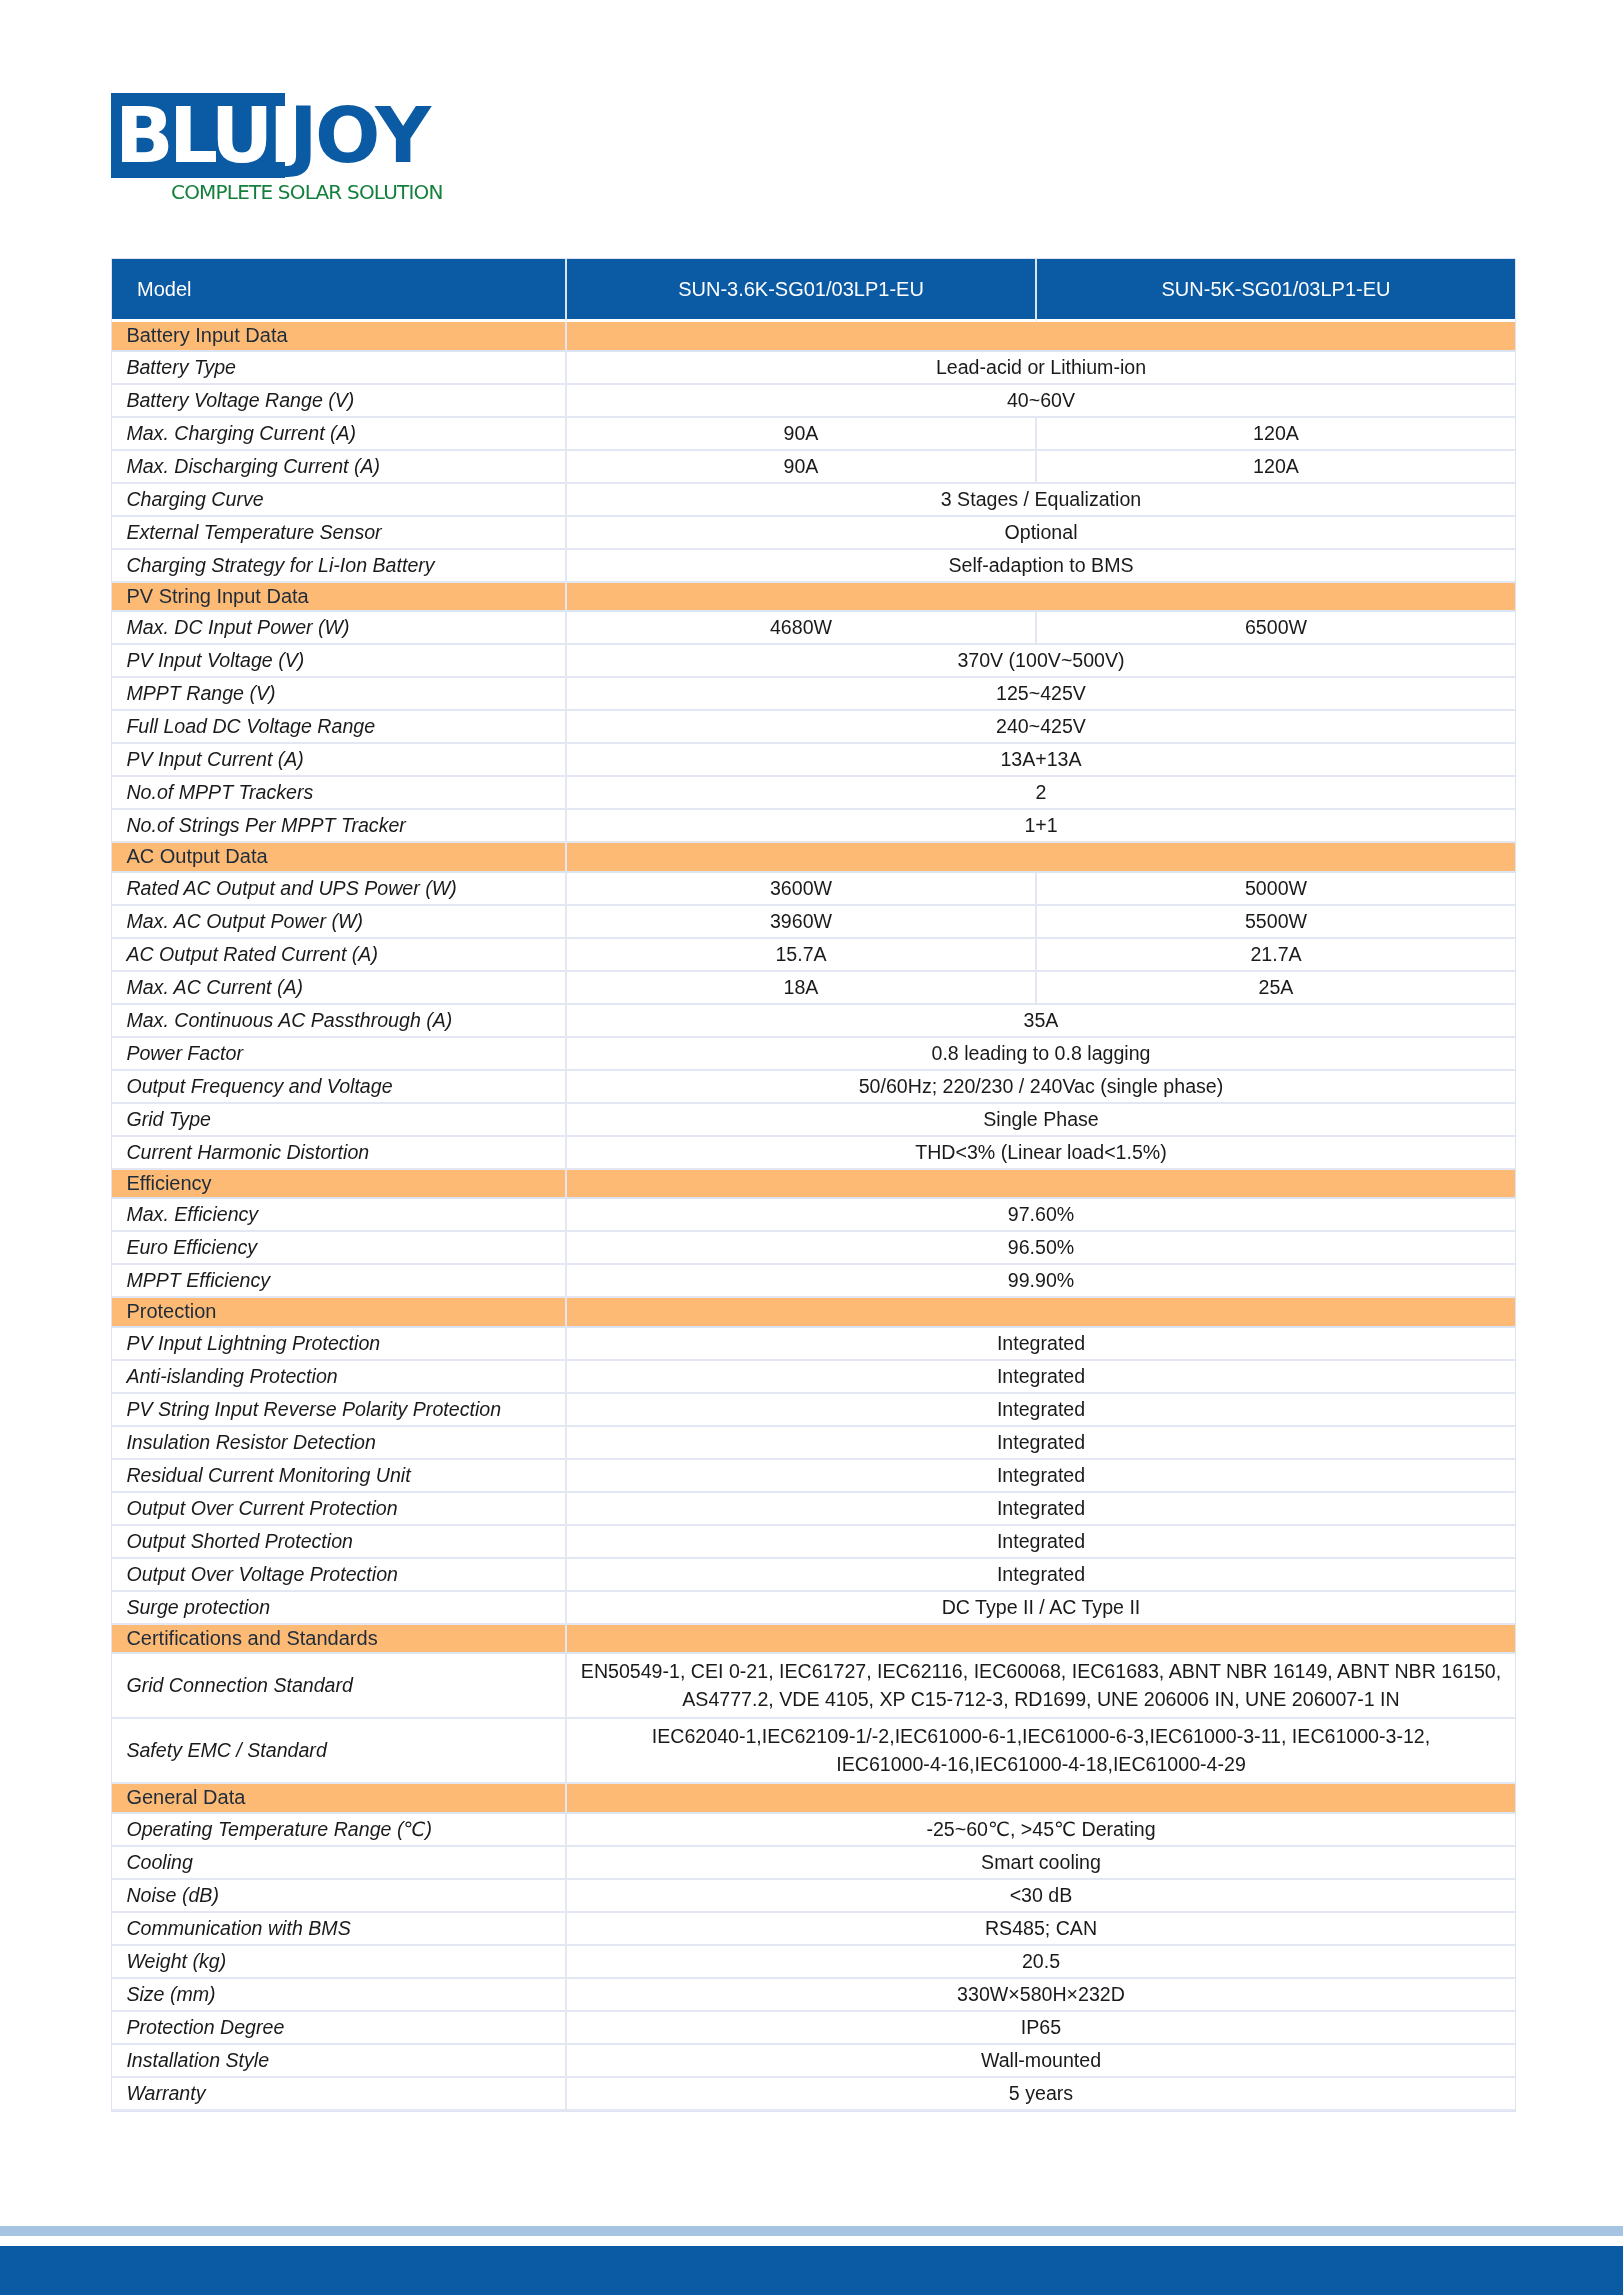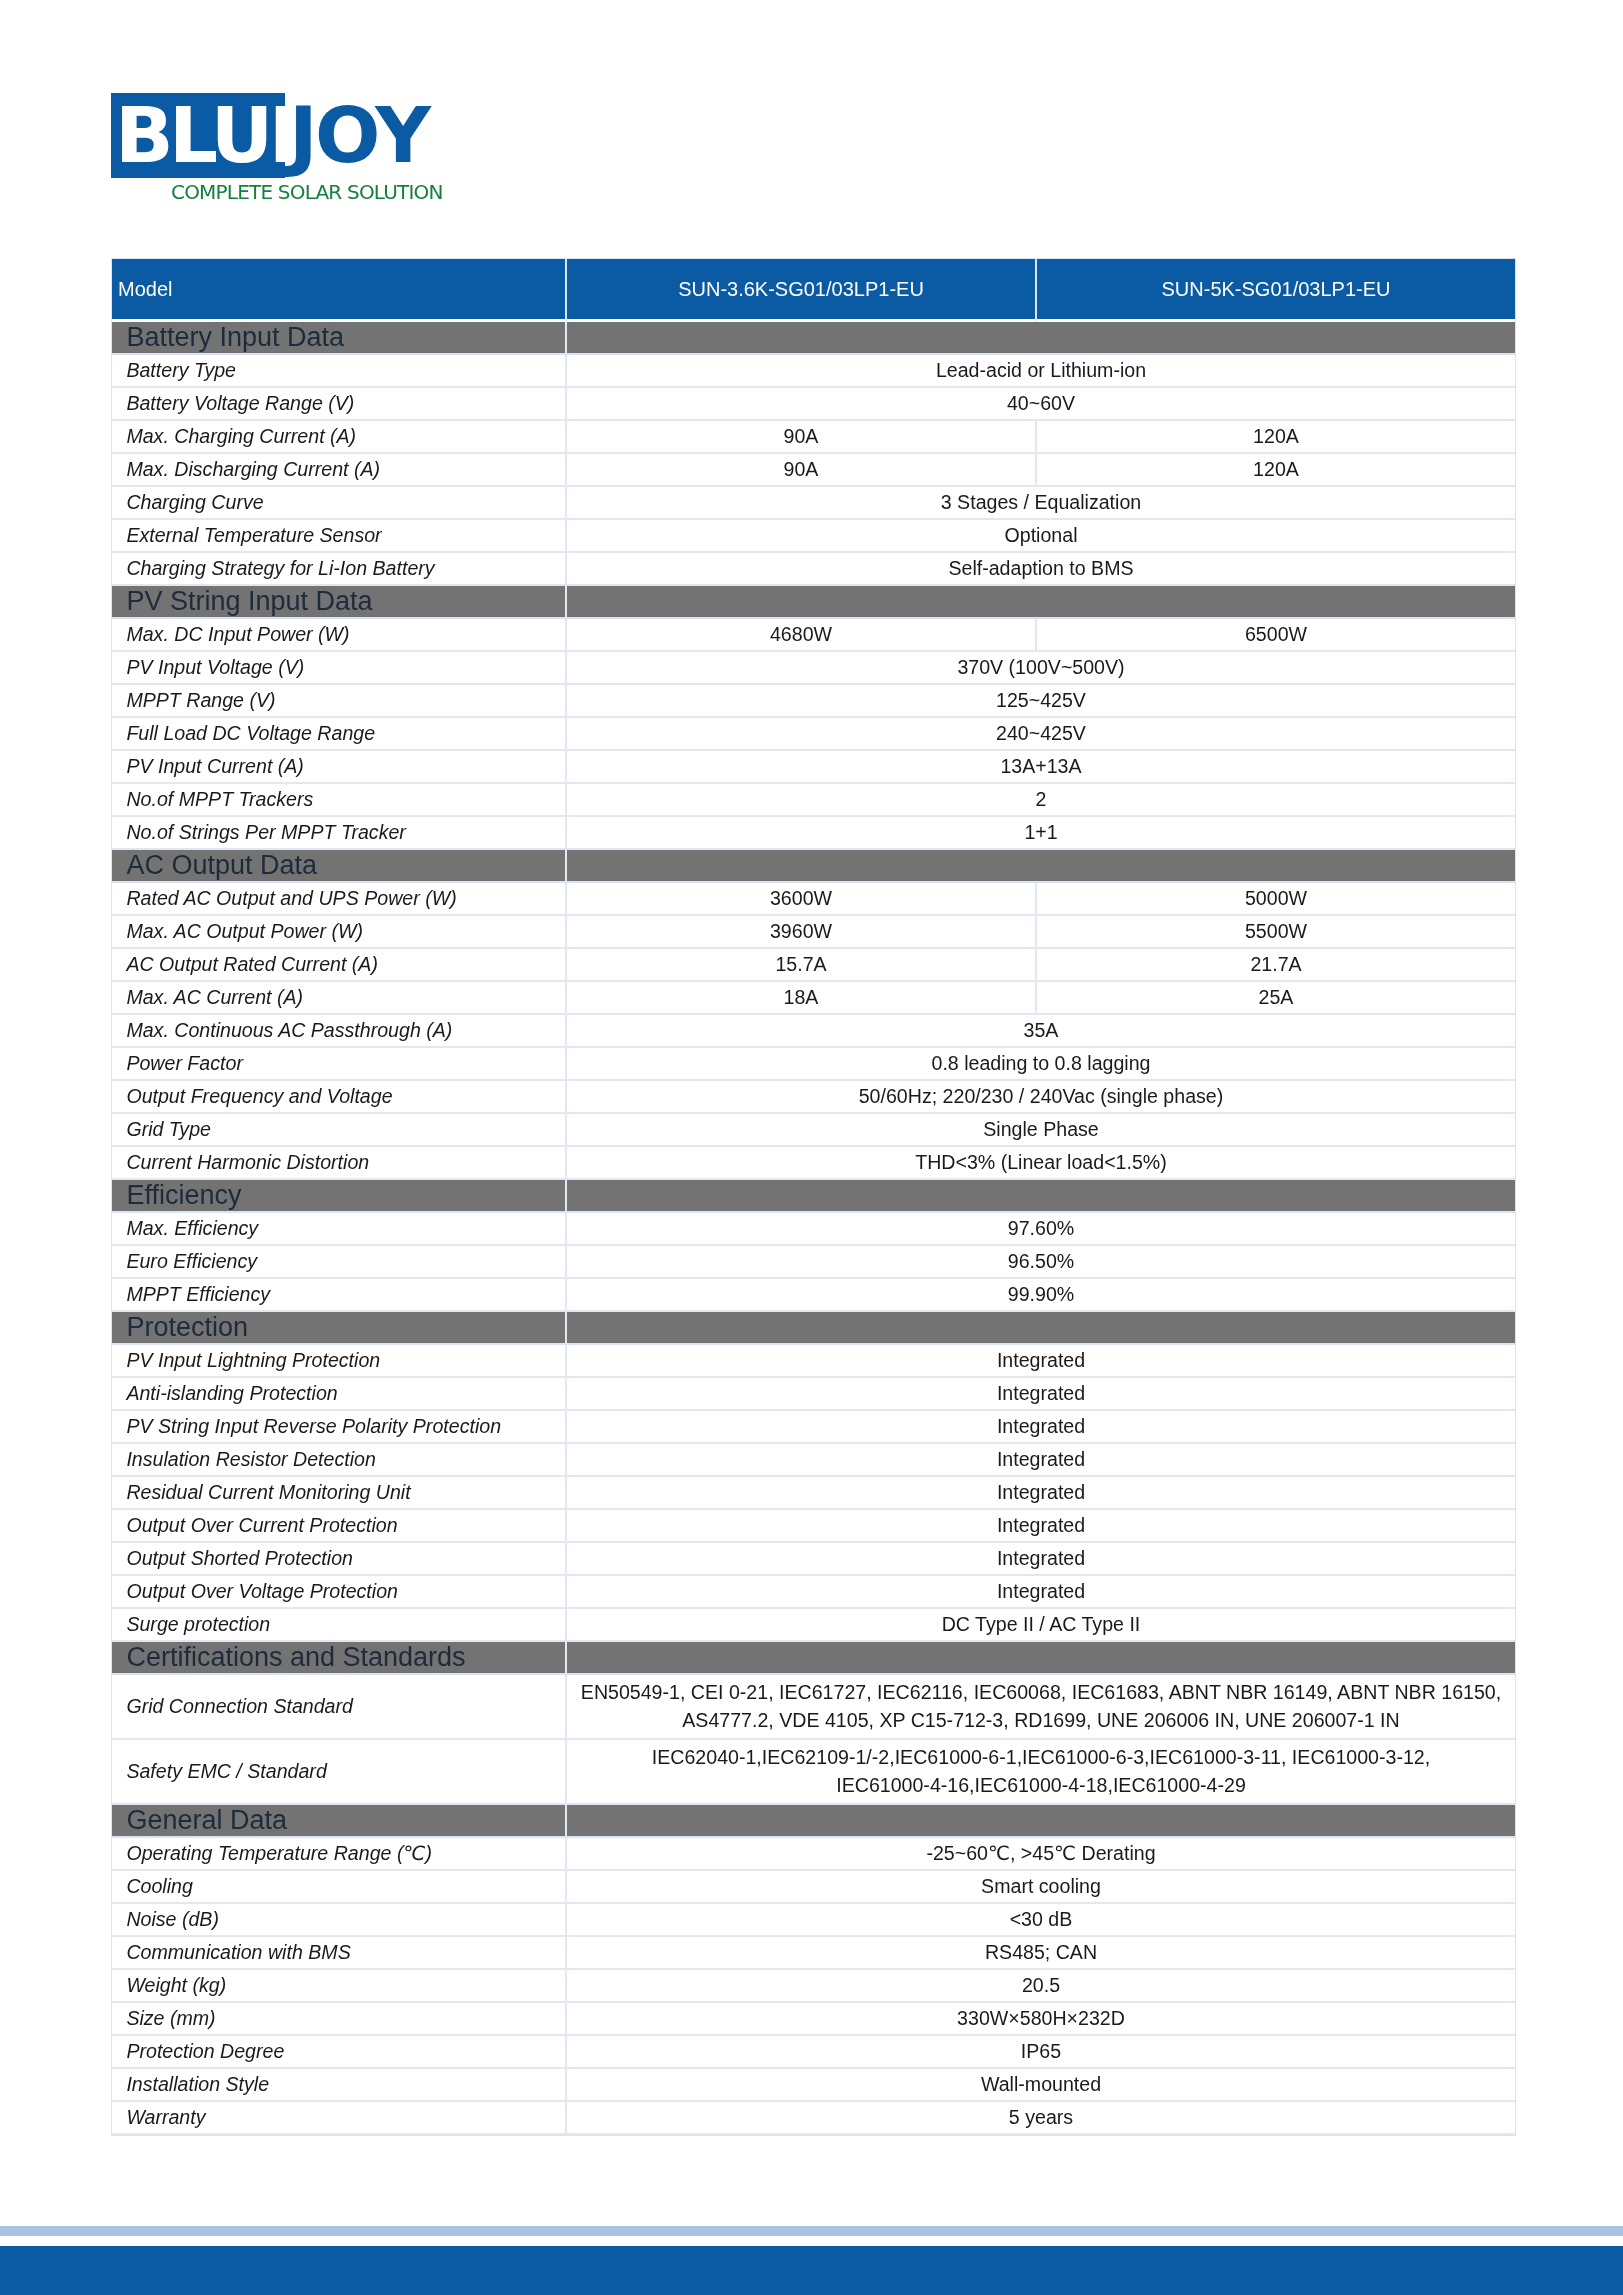--- a/index.html
+++ b/index.html
@@ -48,25 +48,25 @@
     border-bottom: 2px solid #e3e7f4;
     font-weight: normal;
     vertical-align: middle;
   }
   .spec-table td:last-child, .spec-table th:last-child { border-right: none; }
 
   .hdr th {
     background: #0a5aa4; color: #ffffff; height: 60px;
     font-size: 20px; border-right: 2.6px solid #dbe6f4; border-bottom: 3.9px solid #ffffff;
   }
-  .hdr th.label { text-align: left; padding-left: 6px; }
+  .hdr th.label { text-align: left; padding-left: 25px; }
   .hdr th.model { text-align: center; }
 
   .sec td {
-    background: #737373; height: 27.5px; font-size: 27px; color: #1e2b3b;
+    background: #fdba74; height: 27.5px; font-size: 20px; color: #1e2b3b;
     border-bottom: 2.6px solid #dbe4f2;
   }
   .sec td.label { padding-left: 14.4px; }
 
   .row td { height: 31px; background: #ffffff; }
   .row td.label { text-align: left; padding-left: 14.4px; color: #1a1a1a; font-style: italic; }
   .row td.val { text-align: center; color: #1a1a1a; margin-top: 43px; }
   .row.tall td { height: 63px; }
   .row.tall td.val { line-height: 27.5px; }
 

